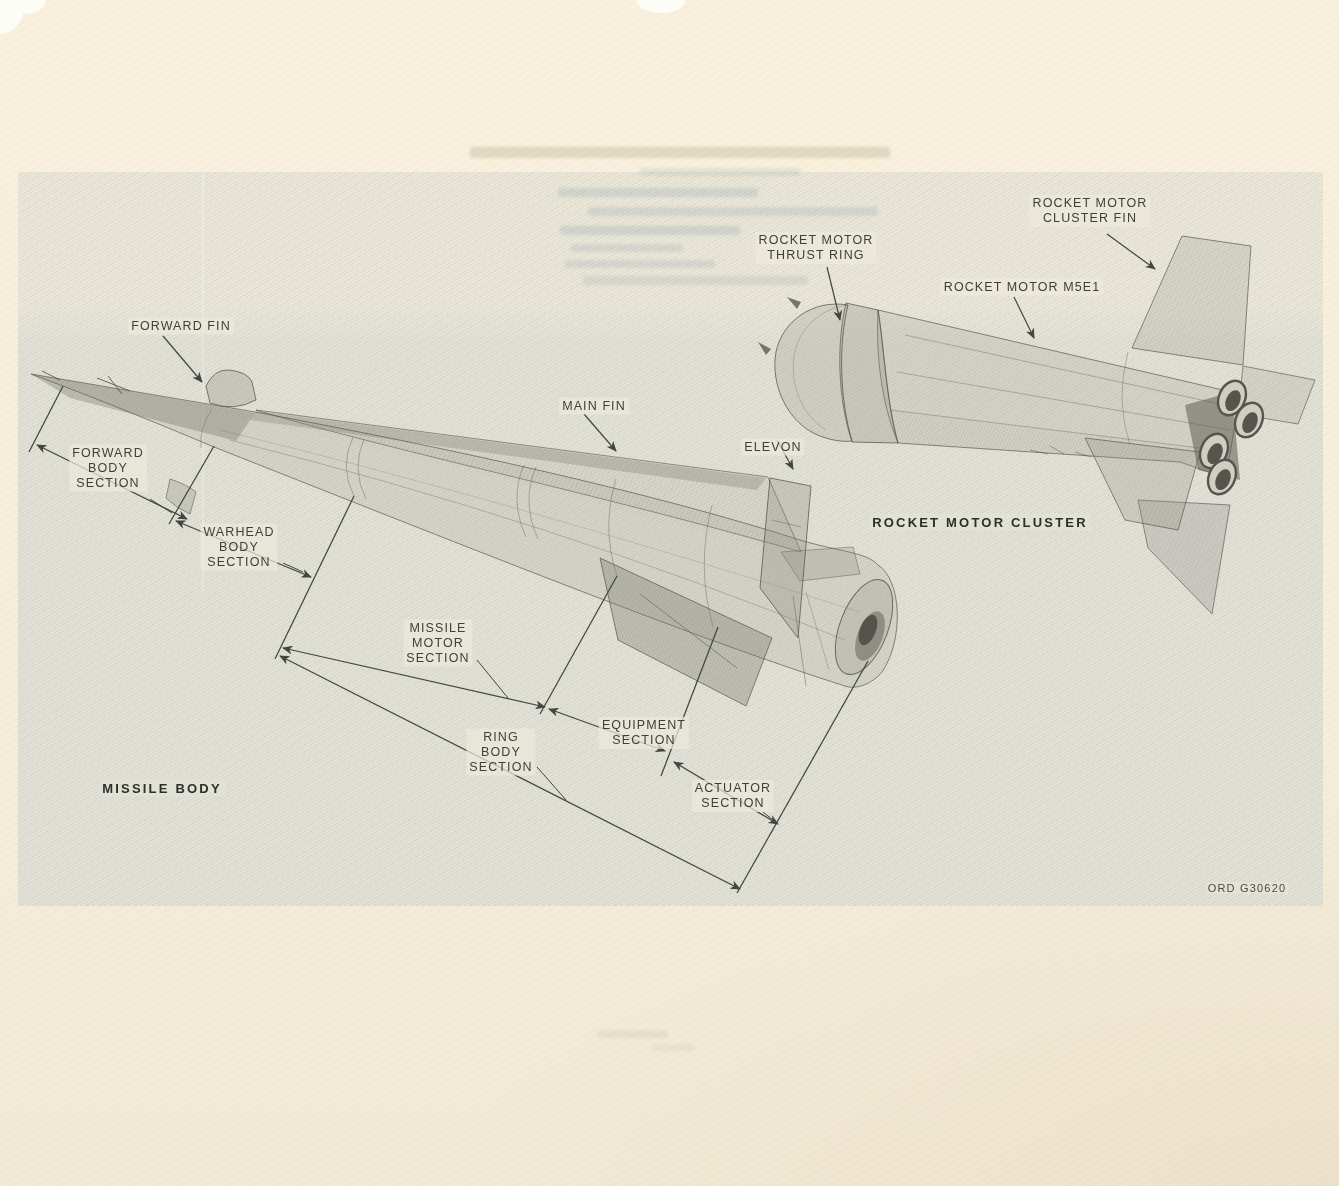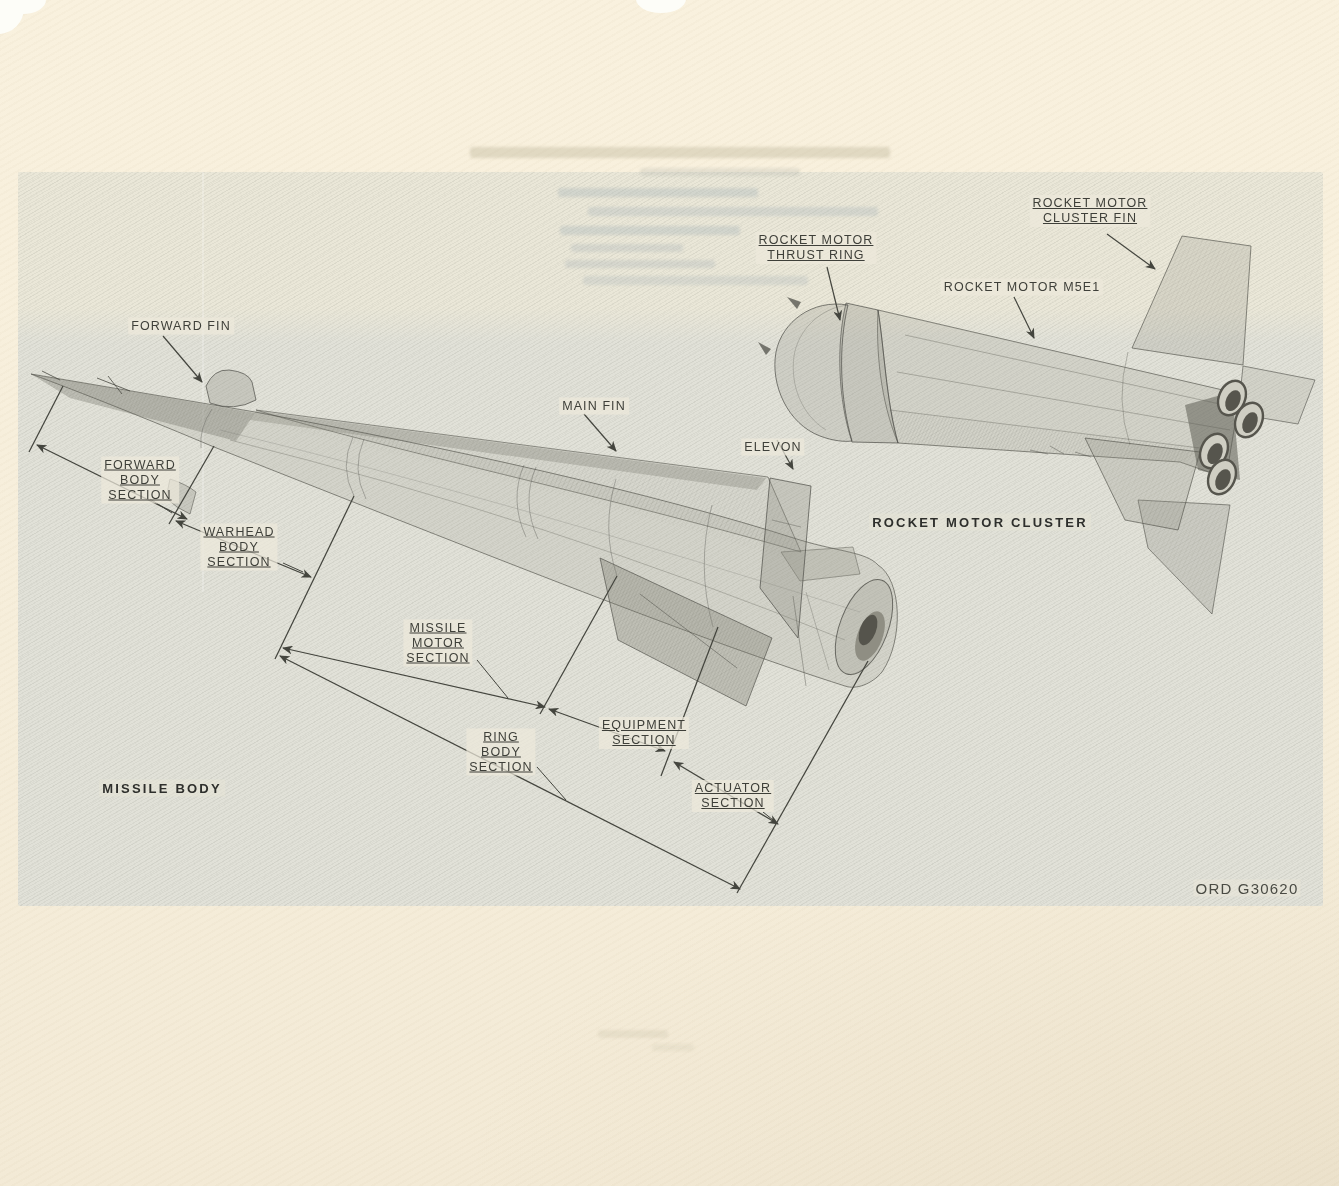--- a/index.html
+++ b/index.html
@@ -24,25 +24,25 @@
   }
   .seam{position:absolute;left:202px;top:172px;width:2px;height:420px;background:rgba(255,255,255,0.22);}
   .ghost{position:absolute;border-radius:3px;filter:blur(1.6px);}
   .art{position:absolute;left:0;top:0;pointer-events:none;}
   .lbl{
     position:absolute;transform:translate(-50%,-50%);
     color:var(--ink,#3e3f39);font-size:12.5px;letter-spacing:1.1px;line-height:15px;
     text-align:center;white-space:nowrap;
     background:var(--label-bg,rgba(237,233,219,0.72));padding:1px 3px;
   }
-  .lbl .ln{display:block;text-decoration:underline;}
+  .lbl .ln{display:block;}
   .lbl.bold{font-weight:bold;font-size:13px;letter-spacing:2.2px;color:#2e2f2c;background:rgba(233,230,216,0.45);}
   .ord{
     position:absolute;transform:translate(-50%,-50%);color:#4a4b44;
-    font-size:15px;letter-spacing:1.2px;background:rgba(235,232,218,0.5);padding:0 2px;white-space:nowrap;
+    font-size:11px;letter-spacing:1.2px;background:rgba(235,232,218,0.5);padding:0 2px;white-space:nowrap;
   }
   .caption{
     position:absolute;left:675px;top:930px;transform:translateX(-50%);
     font-family:"Liberation Serif", serif;font-style:italic;font-size:17.5px;color:#3a392f;
     letter-spacing:0.4px;word-spacing:4px;white-space:nowrap;
   }
   .caption .cap-lead{margin-right:14px;}
 </style>
 </head>
 <body>
@@ -235,21 +235,21 @@
   </div>
   <div class="lbl" style="left:1022px;top:287px;">ROCKET MOTOR M5E1</div>
   <div class="lbl" style="left:1090px;top:211px;">
     <span class="ln">ROCKET MOTOR</span>
     <span class="ln">CLUSTER FIN</span>
   </div>
 
   <div class="lbl bold" style="left:980px;top:522px;">ROCKET MOTOR CLUSTER</div>
   <div class="lbl bold" style="left:162px;top:788px;">MISSILE BODY</div>
 
-  <div class="lbl" style="left:108px;top:480px;margin-left:32px;">
+  <div class="lbl" style="left:108px;top:468px;">
     <span class="ln">FORWARD</span>
     <span class="ln">BODY</span>
     <span class="ln">SECTION</span>
   </div>
   <div class="lbl" style="left:239px;top:547px;">
     <span class="ln">WARHEAD</span>
     <span class="ln">BODY</span>
     <span class="ln">SECTION</span>
   </div>
   <div class="lbl" style="left:438px;top:643px;">

